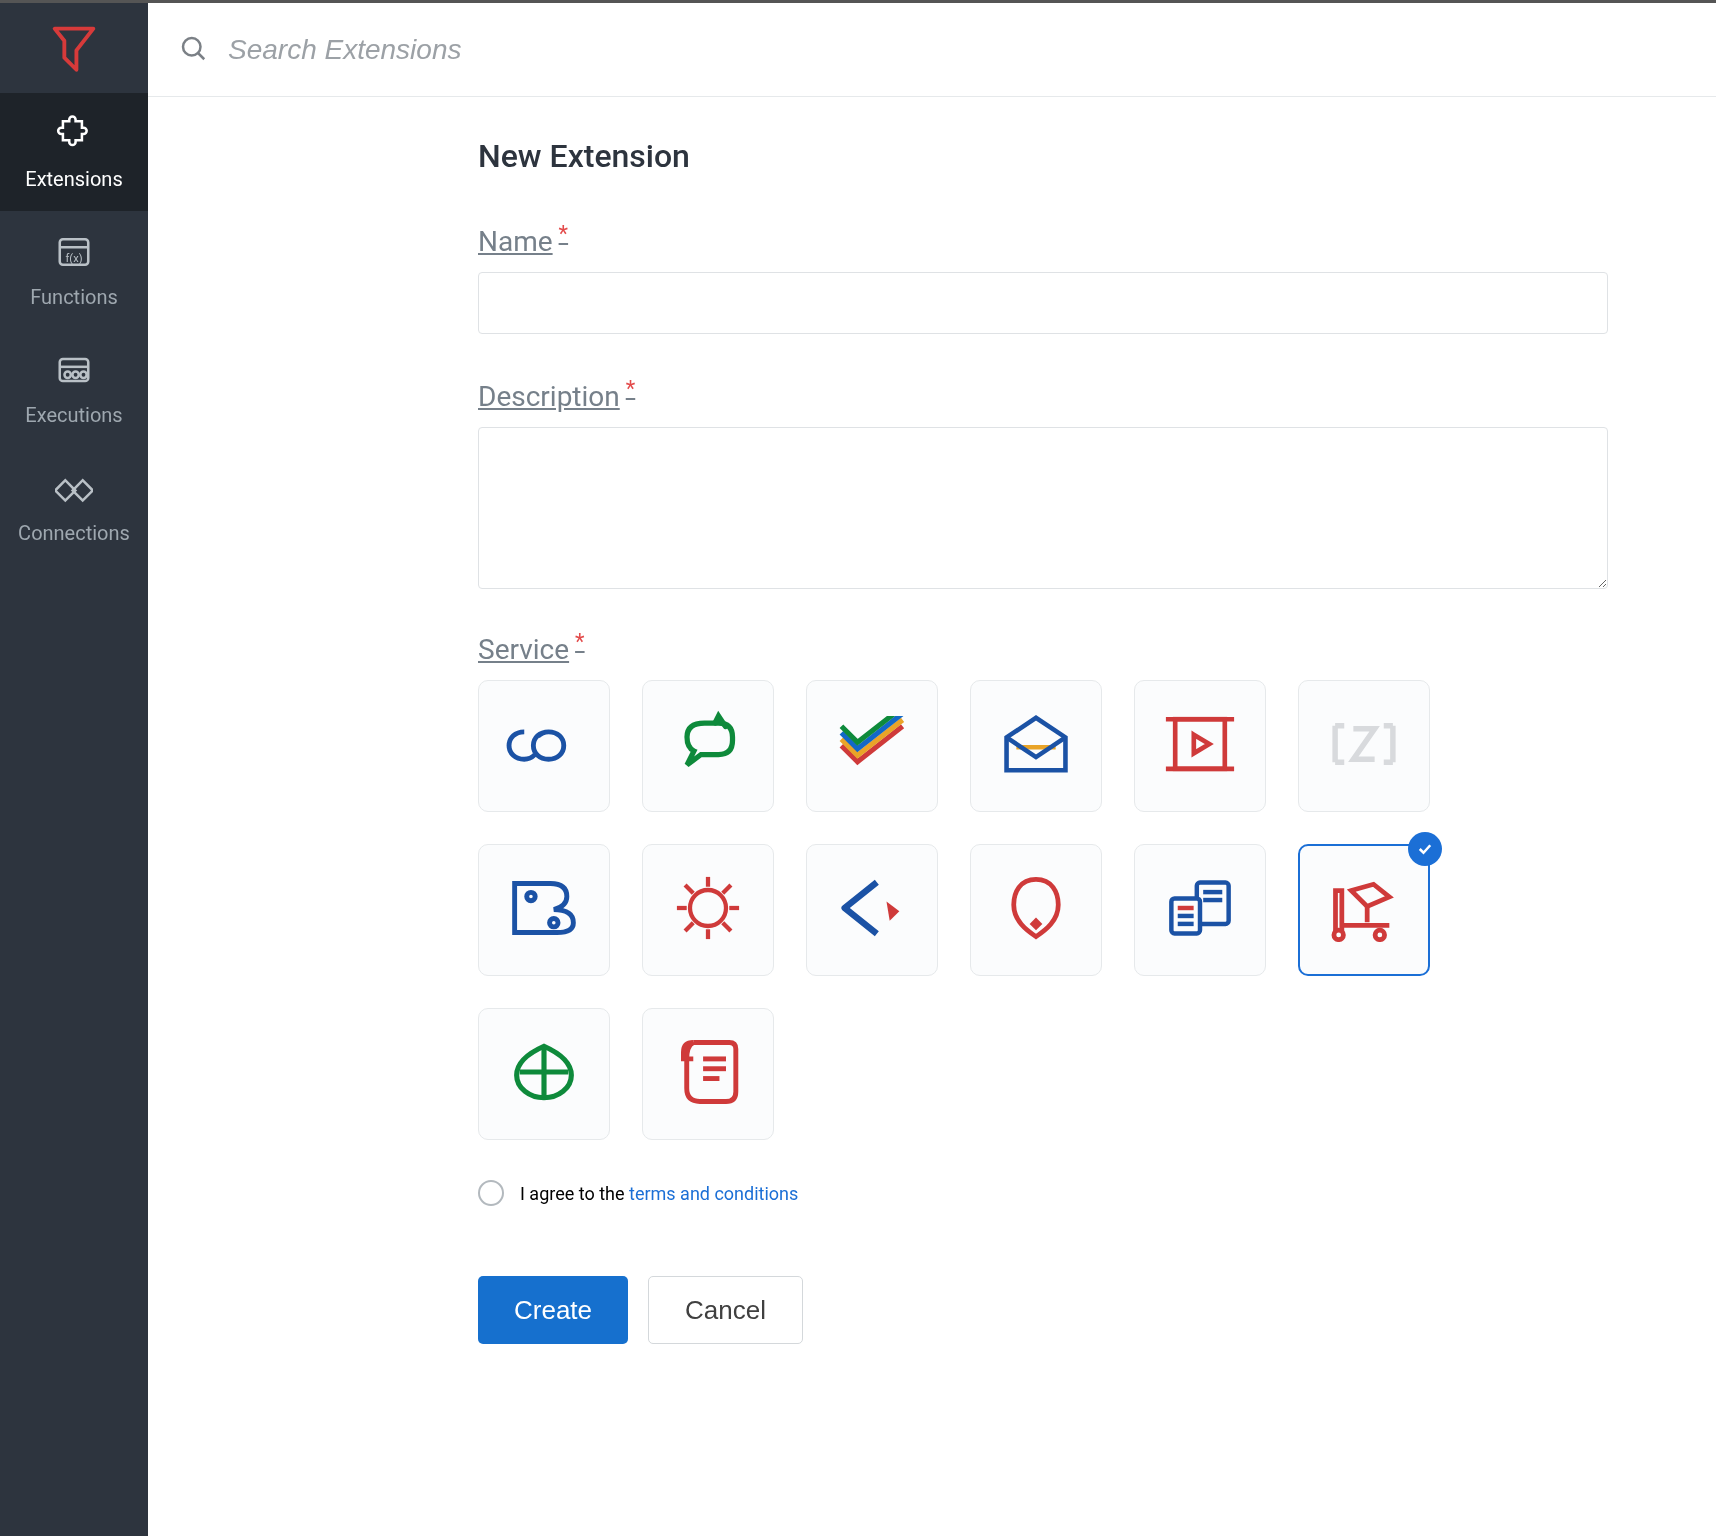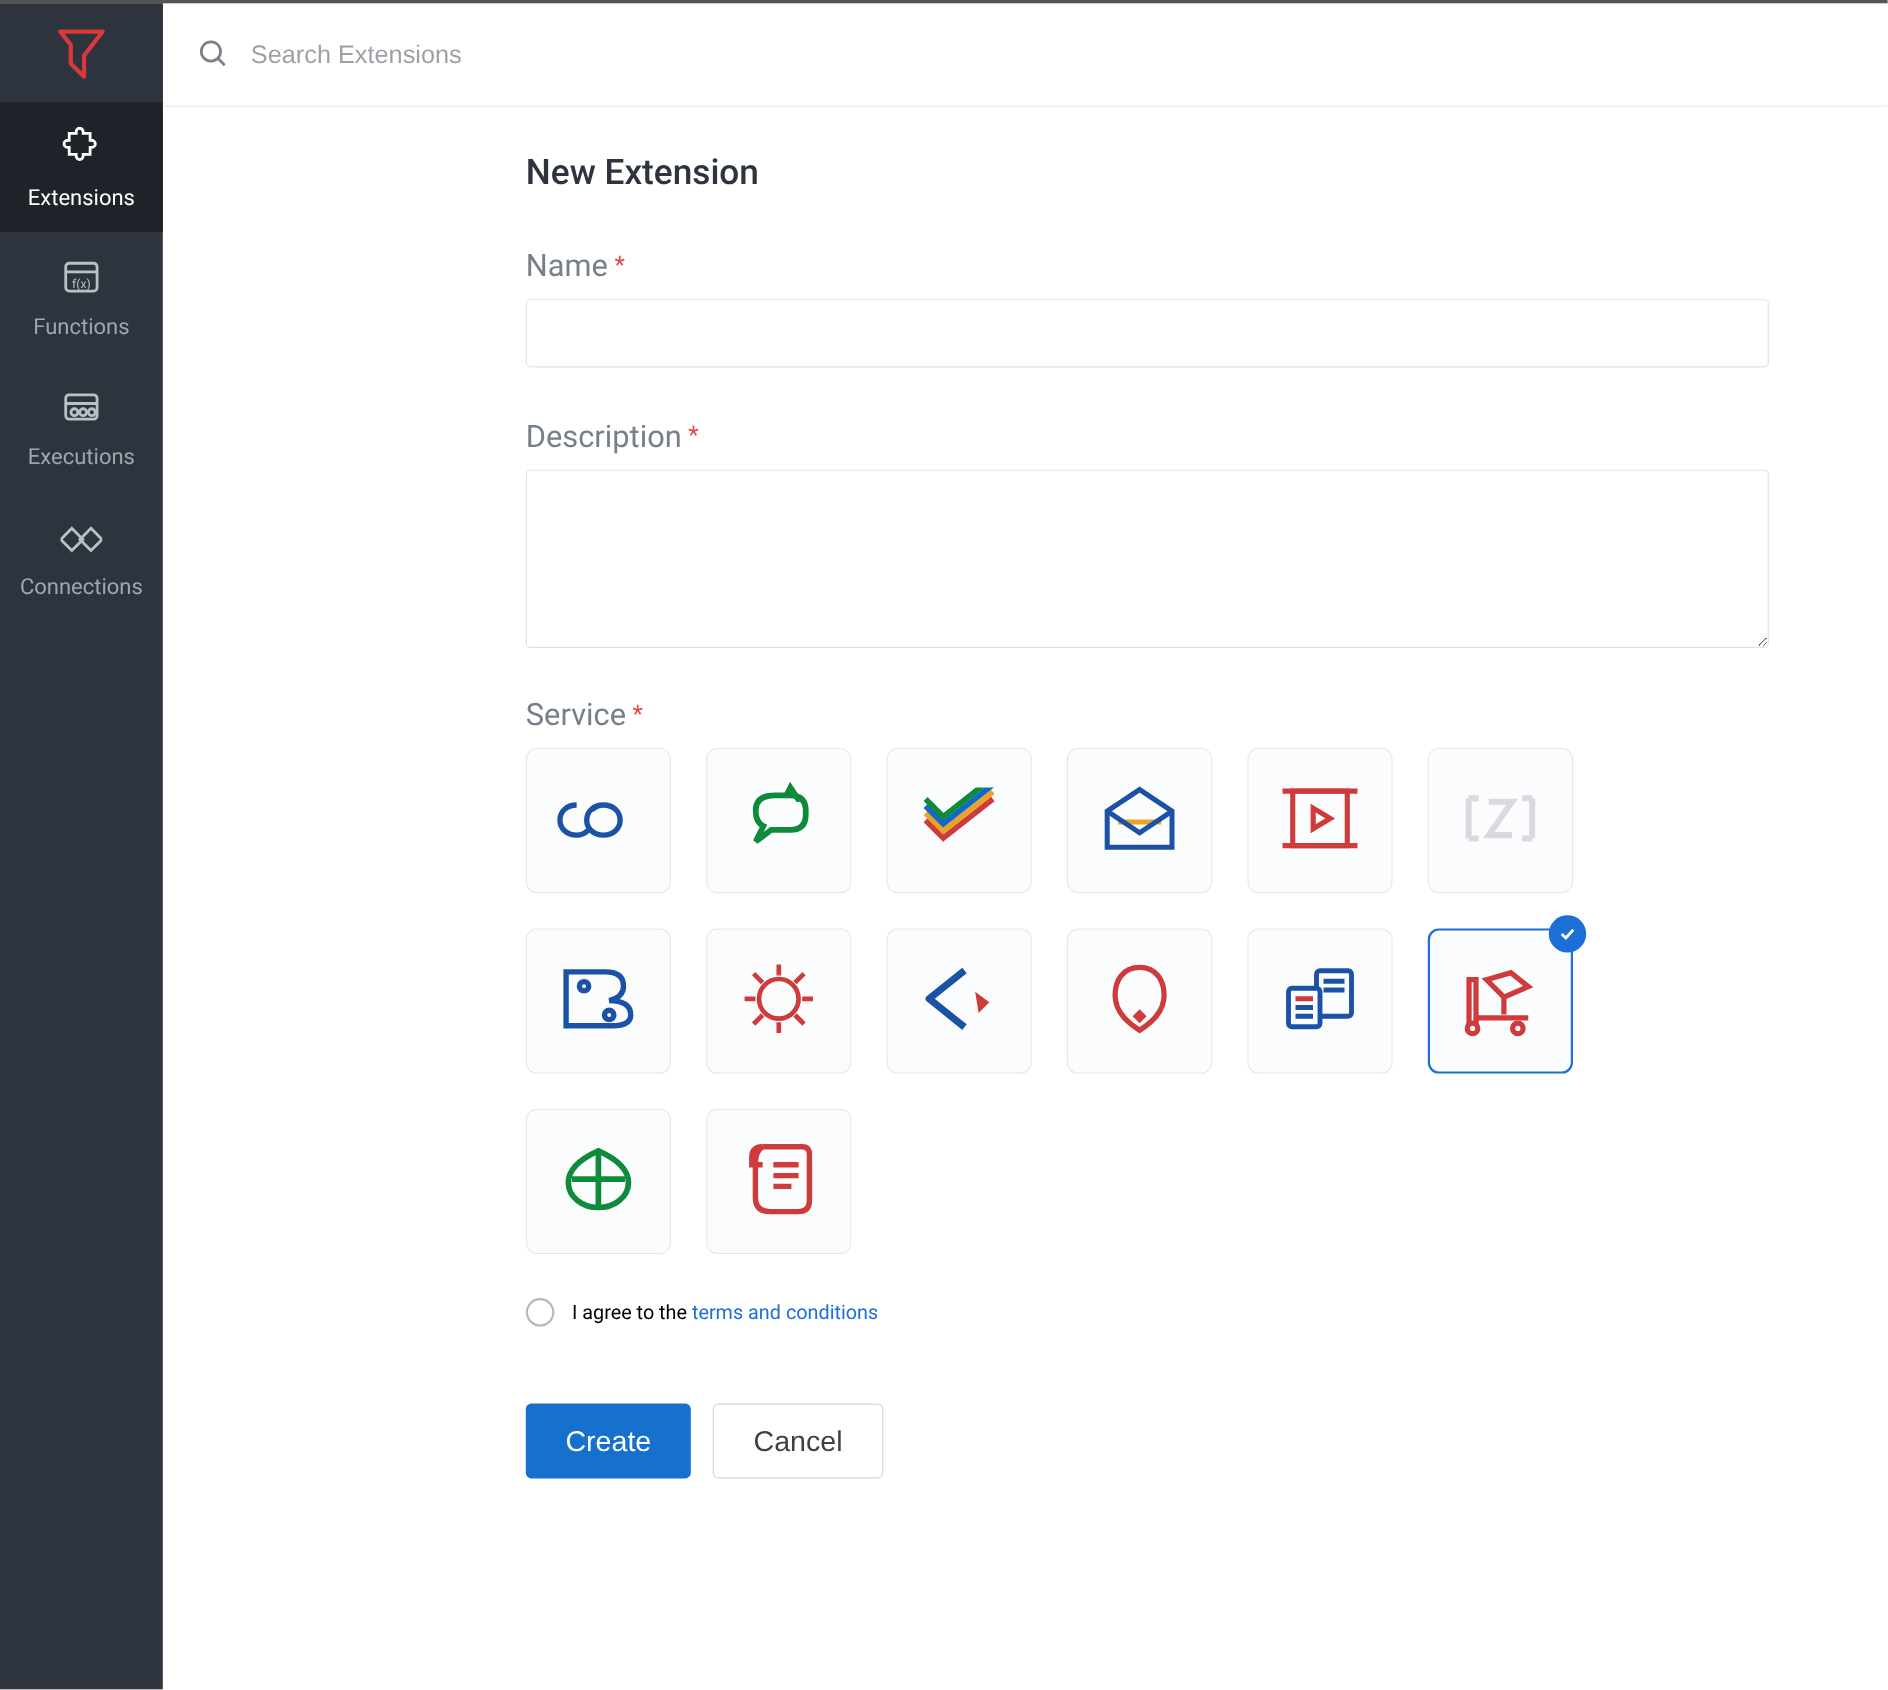--- a/index.html
+++ b/index.html
@@ -11,26 +11,26 @@
   .logo-wrap { height:90px; display:flex; align-items:center; justify-content:center; background:#2d343e; }
   .nav-item { display:flex; flex-direction:column; align-items:center; justify-content:center; gap:10px; padding:22px 4px 20px; cursor:pointer; color:#9ea7af; }
   .nav-item.active { background:#1e2329; color:#fff; }
   .nav-item .nav-label { font-size:20px; font-weight:400; text-align:left; }
   .nav-item svg { stroke:#b9c0c6; }
   .nav-item.active svg { stroke:#fff; }
 
   
   .main { flex:1; display:flex; flex-direction:column; }
   .search-bar { height:94px; border-bottom:1px solid #e6e9eb; display:flex; align-items:center; padding:0 30px; gap:20px; }
-  .search-bar input { border:none; outline:none; font-size:23px; color:#737373; flex:1; }
+  .search-bar input { border:none; outline:none; font-size:28px; color:#737373; flex:1;font-style:italic; }
   .search-bar input::placeholder { color:#9ca1a6; }
 
   .content { padding:40px 80px 40px 330px; max-width: 1540px; }
   .page-title { font-size:32px; color:#2d343e; font-weight:500; margin-bottom:50px; }
-  .field-label { font-size:28px; color:#76808a; margin-bottom:14px; display:flex; align-items:flex-end; gap:6px;}
+  .field-label { font-size:28px; color:#76808a; margin-bottom:14px; display:flex; align-items:flex-start; gap:6px;text-decoration:underline;}
   .req { color:#e34b4b; font-size:22px; position:relative; top:-4px; }
   .text-input { width:100%; max-width:1160px; height:62px; border:1px solid #dfe2e5; border-radius:4px; padding:0 16px; font-size:24px; margin-bottom:46px; }
   .textarea { width:100%; max-width:1160px; height:162px; border:1px solid #dfe2e5; border-radius:4px; padding:12px 16px; font-size:24px; margin-bottom:40px; resize:both; }
 
   .service-grid { display:flex; flex-wrap:wrap; gap:32px; margin-top:14px; margin-bottom:40px; max-width:1000px; }
   .service-tile { width:132px; height:132px; border:1px solid #e6e9eb; border-radius:10px; background:#fbfcfd; display:flex; align-items:center; justify-content:center; cursor:pointer; position:relative; }
   .service-tile.selected { border:2px solid #1b6fd6; }
   .check-badge { position:absolute; top:-14px; right:-14px; width:34px; height:34px; border-radius:50%; background:#1b6fd6; display:flex; align-items:center; justify-content:center; }
 
   .terms-row { display:flex; align-items:center; gap:16px; font-size:18px; margin-top:14px; margin-bottom:70px;}

